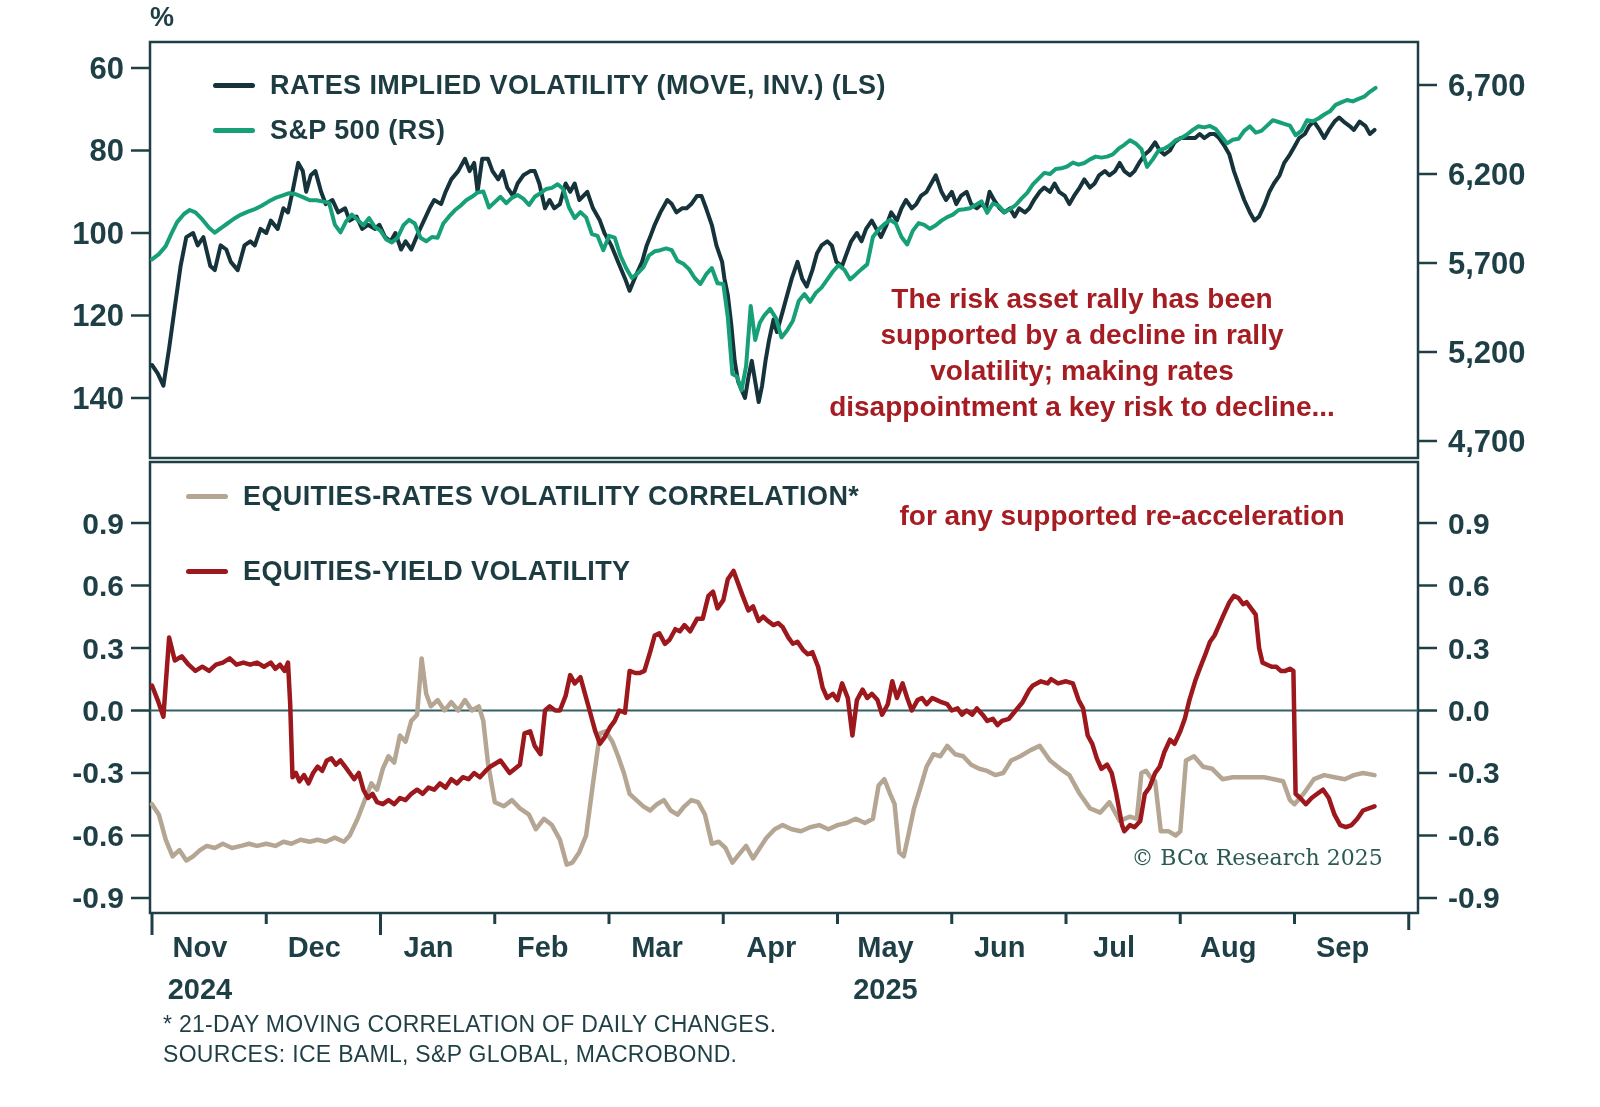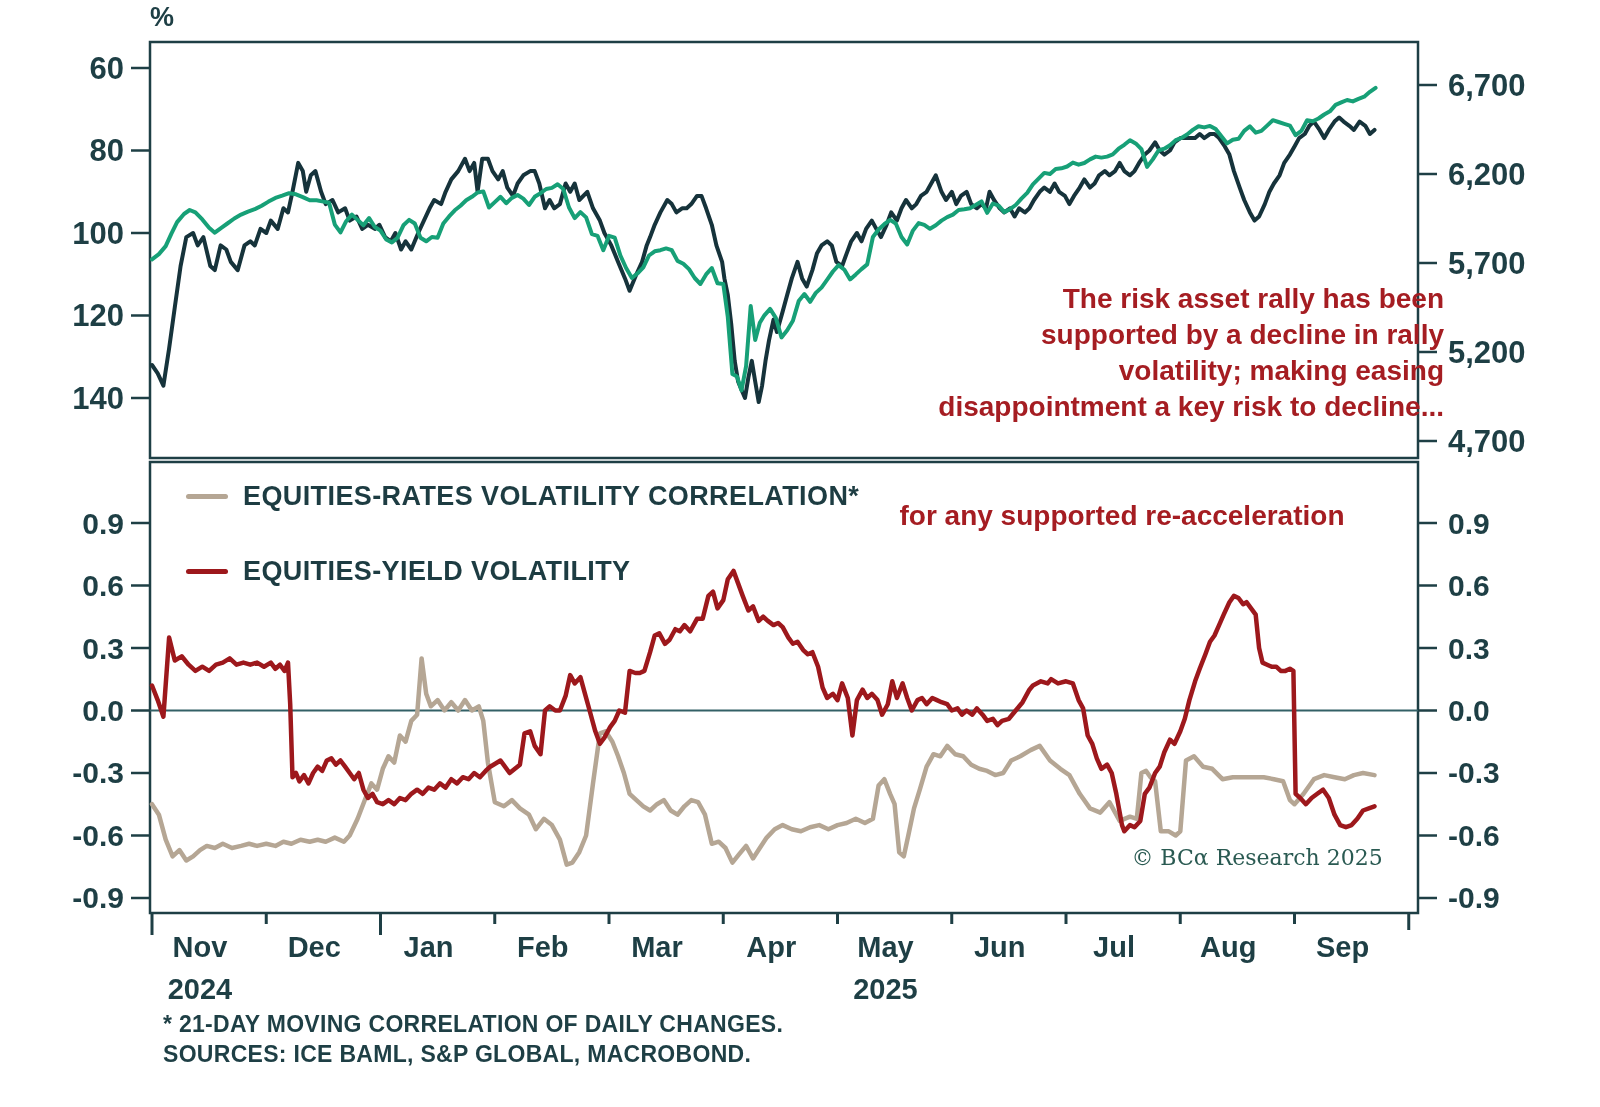--- a/index.html
+++ b/index.html
@@ -7,25 +7,25 @@
         font-family:"Liberation Sans","DejaVu Sans",sans-serif;}
   #chart-svg{position:absolute;left:0;top:0;}
   .pct{position:absolute;left:150px;top:2px;font-size:27px;font-weight:700;color:#1e3f45;}
   .legend{position:absolute;display:flex;flex-direction:column;gap:14px;}
   .legend-top{left:213px;top:70px;}
   .legend-bottom{left:186px;top:481px;gap:44px;}
   .legend-item{display:flex;align-items:center;}
   .swatch{display:inline-block;width:42px;height:5px;border-radius:3px;margin-right:15px;flex:none;}
   .legend-label{font-size:27px;font-weight:700;color:#1d3c42;letter-spacing:0.4px;white-space:nowrap;}
   .note{position:absolute;text-align:center;color:#a51d22;font-size:28px;font-weight:600;line-height:36px;}
-  .note-top{left:864px;top:281px;width:580px;text-align:right;}
+  .note-top{left:792px;top:281px;width:580px;}
   .note-bottom{left:832px;top:498px;width:580px;}
   .credit{position:absolute;left:1047px;top:845px;width:420px;text-align:center;
           font-family:"DejaVu Serif","Liberation Serif",serif;font-size:22px;color:#2a5a52;}
-  .footnotes{position:absolute;left:163px;top:1009px;font-size:23px;font-weight:700;
+  .footnotes{position:absolute;left:163px;top:1009px;font-size:23px;font-weight:400;
              color:#1e3f45;line-height:30px;letter-spacing:0.3px;}
 </style>
 </head>
 <body>
 
 <div id="page">
   <svg id="chart-svg" width="1600" height="1107" viewBox="0 0 1600 1107">
       <rect x="150" y="42" width="1268" height="416" fill="none" stroke="#1e3f45" stroke-width="2.5"></rect>
       <rect x="150" y="462" width="1268" height="451" fill="none" stroke="#1e3f45" stroke-width="2.5"></rect>
       <line x1="131" x2="150" y1="68" y2="68" stroke="#1e3f45" stroke-width="2.5"></line>
@@ -103,36 +103,46 @@
       <text x="200" y="989" text-anchor="middle" dominant-baseline="central" font-family="&quot;Liberation Sans&quot;,&quot;DejaVu Sans&quot;,sans-serif" font-weight="700" font-size="29" fill="#1e3f45">2024</text>
       <text x="885.5" y="989" text-anchor="middle" dominant-baseline="central" font-family="&quot;Liberation Sans&quot;,&quot;DejaVu Sans&quot;,sans-serif" font-weight="700" font-size="29" fill="#1e3f45">2025</text>
       <polyline points="152.0,365.0 157.7,373.3 163.4,385.6 169.1,348.5 174.8,307.3 180.6,266.0 186.3,237.1 193.1,233.0 197.7,245.4 203.4,237.1 210.3,266.0 214.8,270.1 220.6,245.4 226.3,249.5 230.8,261.9 237.7,270.1 244.5,245.4 250.3,241.3 254.8,245.4 260.5,228.9 266.3,233.0 270.8,220.6 277.7,228.9 283.4,208.3 288.0,212.4 292.5,191.8 298.2,162.9 302.8,171.1 306.2,191.8 310.8,175.3 315.4,171.1 321.1,191.8 325.7,204.1 332.5,200.0 338.2,212.4 345.1,208.3 349.7,220.6 356.5,216.5 362.2,228.9 367.9,224.8 374.8,228.9 379.4,224.8 385.1,237.1 390.8,241.3 395.4,233.0 401.1,249.5 405.6,241.3 411.3,249.5 418.2,233.0 423.9,220.6 429.6,208.3 434.2,200.0 441.1,204.1 445.6,191.8 451.3,179.4 458.2,171.1 465.0,158.8 469.6,171.1 474.2,162.9 477.6,191.8 482.2,158.8 487.9,158.8 492.5,171.1 498.2,179.4 502.7,171.1 507.3,187.6 513.0,195.9 517.6,183.5 523.3,175.3 530.2,171.1 534.7,171.1 539.3,183.5 545.0,208.3 549.6,200.0 554.2,208.3 559.9,204.1 565.6,183.5 570.2,191.8 574.7,183.5 579.3,200.0 587.3,191.8 593.0,208.3 599.9,220.6 604.4,233.0 611.3,245.4 618.1,261.9 625.0,278.4 629.6,290.8 636.4,274.3 642.1,261.9 646.7,245.4 650.1,237.1 654.7,224.8 660.4,212.4 667.3,200.0 671.8,204.1 676.4,212.4 682.1,208.3 686.7,208.3 691.3,204.1 697.0,195.9 701.5,195.9 706.1,208.3 711.8,224.8 716.4,245.4 722.1,261.9 724.4,278.4 727.8,294.9 731.2,323.8 734.7,360.9 738.1,381.5 741.5,389.8 745.0,398.0 748.4,377.4 751.8,360.9 755.2,381.5 758.7,402.1 762.1,385.6 765.5,360.9 769.0,340.3 773.5,319.6 776.9,332.0 782.7,311.4 787.2,294.9 791.8,278.4 797.5,261.9 802.1,278.4 806.7,286.6 812.4,270.1 816.9,253.6 821.5,245.4 827.2,241.3 831.8,245.4 836.4,261.9 842.1,266.0 846.6,253.6 851.2,241.3 856.9,233.0 861.5,241.3 866.1,228.9 871.8,220.6 876.3,228.9 880.9,237.1 886.6,224.8 891.2,212.4 896.9,220.6 901.5,208.3 906.0,200.0 911.8,208.3 916.3,204.1 920.9,195.9 926.6,191.8 931.2,183.5 935.8,175.3 941.5,191.8 946.0,200.0 951.8,191.8 956.3,204.1 960.9,195.9 966.6,191.8 971.2,204.1 976.9,208.3 981.5,204.1 986.0,208.3 989.5,191.8 994.0,200.0 999.7,208.3 1004.3,212.4 1010.0,208.3 1014.6,216.5 1019.2,208.3 1024.9,212.4 1029.4,208.3 1034.0,200.0 1039.7,191.8 1044.3,187.6 1050.0,191.8 1054.6,183.5 1059.1,191.8 1064.9,195.9 1069.4,204.1 1074.0,195.9 1079.7,187.6 1084.3,179.4 1090.0,187.6 1094.6,183.5 1099.1,175.3 1104.8,171.1 1109.4,175.3 1115.1,171.1 1119.7,162.9 1124.3,171.1 1130.0,175.3 1134.5,171.1 1139.1,162.9 1144.8,154.6 1149.4,150.5 1155.1,142.3 1159.7,150.5 1164.3,154.6 1170.0,150.5 1174.5,142.3 1180.3,138.1 1184.8,138.1 1189.4,138.1 1195.1,138.1 1199.7,134.0 1204.2,138.1 1210.0,134.0 1214.5,134.0 1219.1,138.1 1224.8,146.4 1229.4,154.6 1233.9,171.1 1239.7,187.6 1244.2,200.0 1249.9,212.4 1254.5,220.6 1259.1,216.5 1264.8,204.1 1269.4,191.8 1273.9,183.5 1279.6,175.3 1284.2,162.9 1289.9,154.6 1294.5,146.4 1299.1,138.1 1304.8,134.0 1309.4,125.8 1313.9,121.6 1319.6,129.9 1324.2,138.1 1328.8,129.9 1334.5,121.6 1339.1,117.5 1343.6,121.6 1349.3,125.8 1353.9,129.9 1359.6,121.6 1365.3,125.8 1369.9,134.0 1374.5,129.9" fill="none" stroke="#16333b" stroke-width="4" stroke-linejoin="round" stroke-linecap="round"></polyline>
       <polyline points="152.0,259.4 158.9,254.1 165.7,246.1 171.4,233.6 177.1,222.1 184.0,214.0 189.7,210.0 195.4,212.3 202.3,219.4 209.1,227.8 214.8,232.7 220.6,228.3 227.4,223.5 234.3,218.5 241.1,214.6 248.0,211.7 254.8,209.2 261.7,205.7 268.5,201.6 275.4,197.9 282.2,195.7 289.1,193.2 296.0,194.3 302.8,197.1 309.7,200.3 316.5,200.3 323.4,201.6 329.1,202.8 334.8,224.6 340.5,232.4 346.2,221.2 351.9,214.6 357.6,219.9 363.4,225.3 369.1,218.1 374.8,227.0 380.5,230.6 386.2,239.5 391.9,242.4 397.6,237.7 403.4,225.3 409.1,219.9 414.8,223.5 420.5,237.7 426.2,241.3 431.9,237.0 437.6,237.7 443.3,223.5 449.1,216.4 454.8,210.3 460.5,205.7 466.2,200.3 471.9,196.8 477.6,192.5 483.3,191.4 489.0,207.5 494.8,202.1 500.5,196.8 506.2,203.2 511.9,197.9 517.6,195.0 523.3,198.6 529.0,205.0 534.7,196.8 540.5,193.2 546.2,189.0 551.9,187.9 557.6,184.3 563.3,189.0 569.0,207.5 574.7,218.1 580.4,212.1 586.1,217.4 591.9,234.2 597.6,235.9 603.3,250.2 609.0,235.9 614.7,237.7 620.4,255.5 626.1,268.0 631.9,278.0 637.6,273.3 643.3,267.3 649.0,255.5 654.7,251.3 660.4,250.2 666.1,248.4 671.8,250.2 677.5,260.9 683.3,263.7 689.0,269.1 694.7,278.0 700.4,284.0 706.1,274.4 711.8,268.0 717.5,283.3 723.3,284.0 727.8,317.1 732.4,374.1 737.0,376.6 741.5,390.4 746.1,366.2 750.7,306.1 755.2,339.9 759.8,322.8 764.4,315.3 770.1,308.9 775.8,317.8 781.5,337.4 787.2,330.3 792.9,320.7 798.7,301.1 804.4,294.0 810.1,301.8 815.8,292.9 821.5,287.6 827.2,279.7 832.9,271.5 838.6,265.1 844.4,269.8 850.1,279.4 855.8,274.4 861.5,269.1 867.2,264.4 872.9,237.0 878.6,229.5 884.3,224.2 890.1,219.9 895.8,223.5 901.5,237.0 907.2,244.5 912.9,230.6 918.6,223.1 924.3,224.9 930.0,228.8 935.8,225.3 941.5,220.6 947.2,217.1 952.9,214.6 958.6,210.0 964.3,209.2 970.0,208.2 975.7,205.0 981.5,201.4 987.2,212.8 992.9,203.5 998.6,205.7 1004.3,212.1 1010.0,209.2 1015.7,205.0 1021.4,198.6 1027.2,192.9 1032.9,184.3 1038.6,178.6 1044.3,172.9 1050.0,174.0 1055.7,169.0 1061.4,168.3 1067.1,166.5 1072.9,162.6 1078.6,164.7 1084.3,163.0 1090.0,159.4 1095.7,156.6 1101.4,157.6 1107.1,156.6 1112.8,154.4 1118.6,148.7 1124.3,144.8 1130.0,140.2 1135.7,143.4 1141.4,149.1 1147.1,166.9 1152.8,159.4 1158.5,150.5 1164.3,148.7 1170.0,145.2 1175.7,140.2 1181.4,138.0 1187.1,134.5 1192.8,129.9 1198.5,126.3 1204.2,127.4 1210.0,125.9 1215.7,129.1 1221.4,136.3 1227.1,143.4 1232.8,139.8 1238.5,138.8 1244.2,130.9 1249.9,126.3 1255.7,132.7 1261.4,130.9 1267.1,125.6 1272.8,120.2 1278.5,122.0 1284.2,123.8 1289.9,125.6 1295.6,135.2 1301.4,130.9 1307.1,120.2 1312.8,121.3 1318.5,118.5 1324.2,114.5 1329.9,111.3 1335.6,104.9 1341.3,102.4 1347.1,100.0 1352.8,101.4 1358.5,98.9 1364.2,96.7 1369.9,91.8 1375.6,87.8" fill="none" stroke="#17a077" stroke-width="4" stroke-linejoin="round" stroke-linecap="round"></polyline>
       <polyline points="152.0,804.2 158.9,814.7 165.7,839.7 172.6,856.3 179.4,850.1 186.3,860.5 193.1,856.3 200.0,850.1 206.8,845.9 214.8,848.0 222.8,843.8 232.0,848.0 241.1,845.9 249.1,843.8 257.1,845.9 266.3,843.8 275.4,845.9 283.4,841.7 291.4,843.8 300.5,839.7 309.7,841.7 317.7,839.7 325.7,841.7 334.8,837.6 343.9,841.7 349.7,835.5 357.6,818.8 365.6,798.0 371.4,783.4 377.1,789.7 382.8,768.8 388.5,756.3 394.2,762.6 399.9,735.5 405.6,741.7 411.3,720.9 417.1,714.7 421.6,658.4 426.2,693.8 430.8,706.3 437.6,700.1 444.5,710.5 451.3,702.2 458.2,710.5 465.0,700.1 471.9,710.5 478.8,706.3 483.3,720.9 487.9,762.6 494.8,802.2 503.9,806.3 511.9,800.1 519.9,808.4 529.0,814.7 535.9,829.2 543.9,818.8 551.9,825.1 559.9,839.7 566.7,864.7 572.4,862.6 579.3,852.2 586.1,835.5 593.0,783.4 599.9,733.4 605.6,731.3 612.4,741.7 618.1,756.3 623.9,773.0 629.6,793.8 636.4,800.1 643.3,806.3 650.1,810.5 657.0,804.2 663.8,800.1 670.7,810.5 677.5,814.7 684.4,806.3 691.3,800.1 698.1,802.2 705.0,814.7 711.8,843.8 718.7,841.7 725.5,848.0 732.4,862.6 739.2,854.2 746.1,845.9 753.0,858.4 759.8,848.0 766.7,837.6 774.7,829.2 782.7,825.1 791.8,829.2 800.9,831.3 810.1,827.2 819.2,825.1 828.4,829.2 837.5,825.1 846.6,823.0 855.8,818.8 864.9,823.0 872.9,818.8 878.6,785.5 884.3,779.2 890.1,793.8 894.6,804.2 899.2,852.2 903.8,856.3 908.3,835.5 914.0,808.4 919.8,789.7 926.6,766.7 933.5,754.2 940.3,756.3 947.2,745.9 955.2,754.2 963.2,756.3 971.2,764.7 979.2,768.8 987.2,770.9 995.2,775.1 1003.2,773.0 1011.2,760.5 1020.3,756.3 1030.6,750.1 1039.7,745.9 1050.0,760.5 1060.3,768.8 1069.4,775.1 1079.7,793.8 1090.0,808.4 1100.3,812.6 1109.4,802.2 1119.7,820.9 1130.0,816.7 1136.8,818.8 1141.4,773.0 1146.0,770.9 1150.5,777.2 1155.1,781.3 1160.8,831.3 1168.8,831.3 1175.7,835.5 1180.3,831.3 1186.0,760.5 1194.0,756.3 1203.1,766.7 1212.2,768.8 1222.5,779.2 1232.8,777.2 1243.1,777.2 1253.4,777.2 1263.7,777.2 1273.9,779.2 1283.1,781.3 1289.9,800.1 1294.5,804.2 1303.6,793.8 1313.9,779.2 1324.2,775.1 1334.5,777.2 1344.8,779.2 1353.9,775.1 1363.0,773.0 1374.5,775.1" fill="none" stroke="#b5a694" stroke-width="4.5" stroke-linejoin="round" stroke-linecap="round"></polyline>
       <polyline points="152.0,685.5 157.7,700.1 163.4,716.7 169.1,637.6 174.8,660.5 181.7,656.3 188.6,664.7 195.4,670.9 202.3,666.7 209.1,670.9 216.0,664.7 222.8,662.6 229.7,658.4 236.5,664.7 243.4,662.6 250.3,664.7 257.1,662.6 264.0,666.7 270.8,662.6 275.4,668.8 280.0,664.7 284.5,670.9 288.0,662.6 290.2,704.2 292.5,777.2 296.0,773.0 299.4,781.3 304.0,775.1 308.5,783.4 313.1,773.0 317.7,766.7 322.2,770.9 326.8,760.5 331.4,758.4 335.9,764.7 340.5,760.5 345.1,766.7 349.7,773.0 354.2,779.2 358.8,773.0 363.4,789.7 367.9,798.0 372.5,793.8 377.1,802.2 382.8,804.2 388.5,800.1 394.2,804.2 399.9,798.0 405.6,800.1 411.3,793.8 417.1,789.7 422.8,793.8 428.5,787.6 434.2,789.7 439.9,783.4 445.6,787.6 451.3,779.2 457.0,783.4 462.8,777.2 468.5,779.2 474.2,773.0 479.9,777.2 485.6,770.9 490.2,766.7 500.5,760.5 509.6,773.0 519.9,764.7 524.5,733.4 530.2,731.3 534.7,745.9 540.5,754.2 545.0,710.5 549.6,706.3 555.3,710.5 559.9,710.5 565.6,695.9 570.2,675.1 574.7,683.4 580.4,677.2 585.0,693.8 589.6,710.5 595.3,731.3 599.9,743.8 604.4,737.6 610.1,727.2 614.7,720.9 619.3,710.5 625.0,712.6 629.6,670.9 635.3,673.0 639.8,673.0 644.4,670.9 650.1,652.2 654.7,635.5 659.3,633.4 665.0,643.8 669.6,639.7 675.3,629.2 679.8,631.3 684.4,625.1 690.1,631.3 697.0,618.8 702.7,618.8 708.4,595.9 713.0,591.7 717.5,608.4 723.3,600.1 727.8,579.2 733.5,570.9 738.1,583.4 742.7,595.9 748.4,610.5 753.0,606.3 758.7,620.9 763.2,616.7 767.8,620.9 773.5,625.1 778.1,623.0 782.7,627.2 788.4,637.6 792.9,643.8 797.5,641.7 803.2,650.1 807.8,654.2 812.4,652.2 818.1,666.7 822.6,687.6 827.2,698.0 832.9,693.8 837.5,700.1 842.1,683.4 847.8,698.0 852.4,735.5 856.9,700.1 862.6,689.7 867.2,698.0 871.8,693.8 877.5,700.1 882.1,714.7 887.8,704.2 892.3,681.3 896.9,698.0 902.6,683.4 907.2,698.0 911.8,710.5 917.5,700.1 922.0,698.0 926.6,704.2 932.3,698.0 936.9,700.1 941.5,702.2 947.2,704.2 951.8,710.5 957.5,708.4 962.0,714.7 966.6,710.5 972.3,714.7 976.9,708.4 982.6,714.7 987.2,720.9 992.9,718.8 997.5,725.1 1002.0,720.9 1008.9,718.8 1015.7,710.5 1022.6,702.2 1029.4,689.7 1032.9,685.5 1040.9,681.3 1047.7,683.4 1051.1,679.2 1058.0,683.4 1066.0,681.3 1072.9,683.4 1078.6,700.1 1083.1,708.4 1087.7,735.5 1092.3,743.8 1096.8,758.4 1101.4,768.8 1107.1,764.7 1111.7,773.0 1116.3,793.8 1122.0,825.1 1124.3,831.3 1130.0,825.1 1134.5,827.2 1140.3,820.9 1144.8,793.8 1149.4,787.6 1155.1,773.0 1159.7,766.7 1164.3,752.2 1170.0,739.7 1174.5,743.8 1180.3,731.3 1184.8,718.8 1189.4,700.1 1195.1,681.3 1199.7,668.8 1205.4,654.2 1210.0,641.7 1214.5,635.5 1219.1,625.1 1223.7,614.7 1229.4,602.2 1233.9,595.9 1238.5,598.0 1243.1,604.2 1246.5,602.2 1251.1,608.4 1255.7,614.7 1259.1,648.0 1262.5,662.6 1267.1,664.7 1271.7,666.7 1276.2,666.7 1280.8,670.9 1285.4,670.9 1289.9,668.8 1293.4,670.9 1295.6,793.8 1300.2,798.0 1305.9,804.2 1311.6,798.0 1317.3,793.8 1323.1,789.7 1328.8,798.0 1334.5,814.7 1340.2,825.1 1345.9,827.2 1351.6,825.1 1357.3,818.8 1363.0,810.5 1368.8,808.4 1374.5,806.3" fill="none" stroke="#9d181c" stroke-width="4.5" stroke-linejoin="round" stroke-linecap="round"></polyline>
     </svg>
 
   <div class="pct">%</div>
 
+  <div class="legend legend-top">
+    <div class="legend-item">
+      <span class="swatch" style="background: rgb(22, 51, 59);"></span>
+      <span class="legend-label">RATES IMPLIED VOLATILITY (MOVE, INV.) (LS)</span>
+    </div>
+    <div class="legend-item">
+      <span class="swatch" style="background: rgb(23, 160, 119);"></span>
+      <span class="legend-label">S&amp;P 500 (RS)</span>
+    </div>
+  </div>
 
   <div class="legend legend-bottom">
     <div class="legend-item">
       <span class="swatch" style="background: rgb(181, 166, 148);"></span>
       <span class="legend-label">EQUITIES-RATES VOLATILITY CORRELATION*</span>
     </div>
     <div class="legend-item">
       <span class="swatch" style="background: rgb(157, 24, 28);"></span>
       <span class="legend-label">EQUITIES-YIELD VOLATILITY</span>
     </div>
   </div>
 
   <div class="note note-top">
     <div>The risk asset rally has been</div>
     <div>supported by a decline in rally</div>
-    <div>volatility; making easing</div>
+    <div>volatility; making rates</div>
     <div>disappointment a key risk to decline...</div>
   </div>
 
   <div class="note note-bottom">
     <div>for any supported re-acceleration</div>
   </div>
 
   <div class="credit">© BCα Research 2025</div>
 
   <div class="footnotes">

